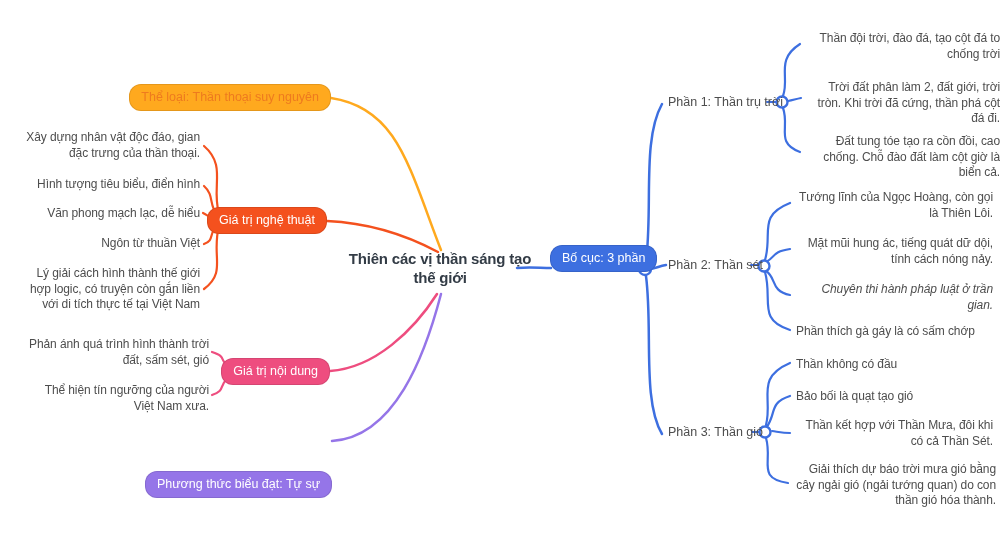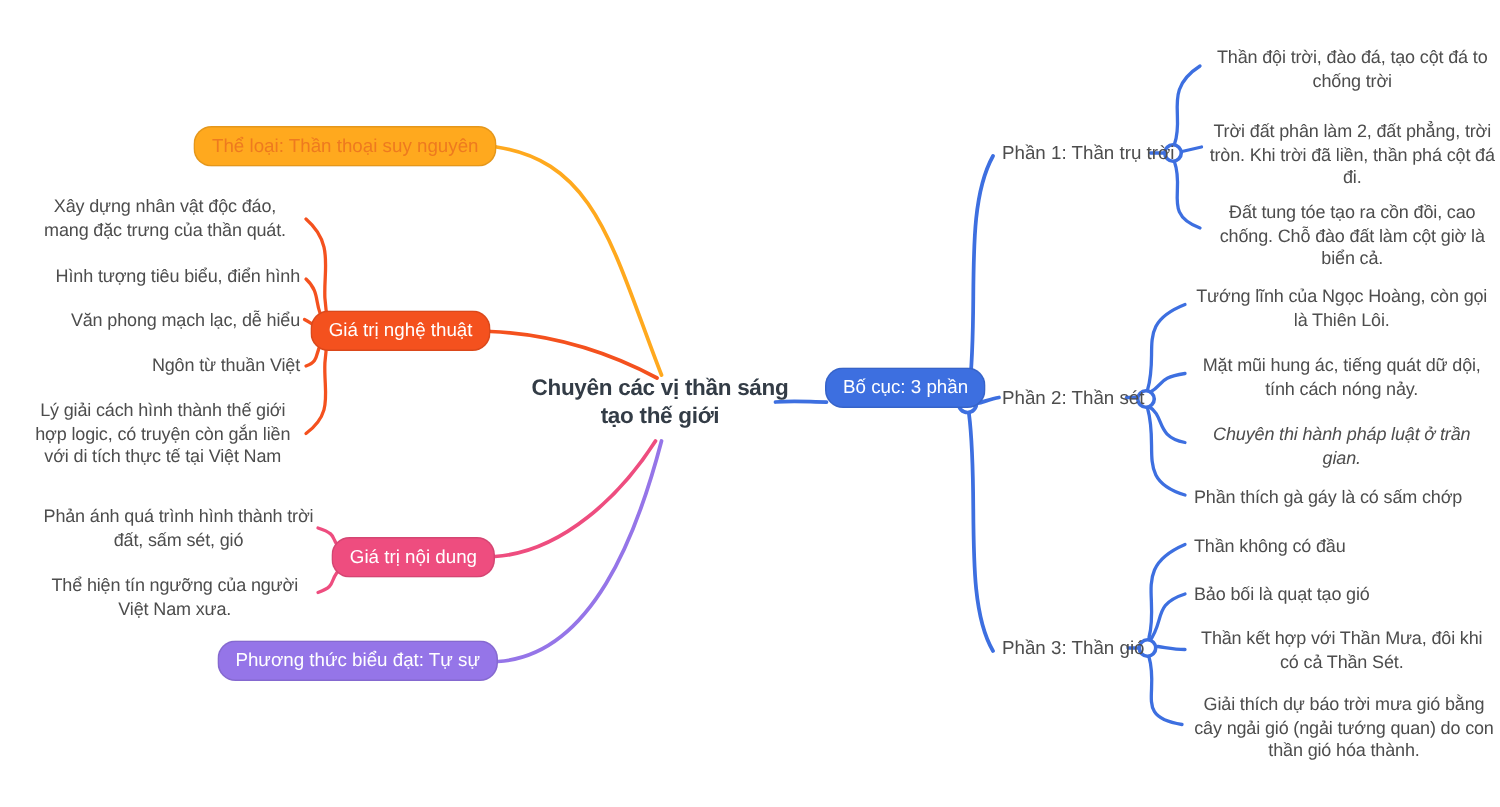--- a/index.html
+++ b/index.html
@@ -22,30 +22,30 @@
   .node{
     position:absolute;box-sizing:border-box;
     padding:5px 11px;border-radius:12px;
     font-size:12.5px;line-height:15px;white-space:nowrap;
     color:var(--c-node_text);
     border:1.5px solid rgba(0,0,0,0.10);
   }
   .node-orange{background:var(--c-orange);color:var(--c-orange_text);}
   .node-red{background:var(--c-red);}
   .node-pink{background:var(--c-pink);}
-  .node-purple{background:var(--c-purple);}
+  .node-purple{background:var(--c-purple);margin-top:44px;}
   .node-blue{background:var(--c-blue);}
   .root{
     position:absolute;left:345px;top:250px;width:190px;
     text-align:center;font-weight:bold;font-size:15px;line-height:18.5px;
     letter-spacing:-0.2px;color:var(--c-title_text);
   }
   .leaf{
     position:absolute;font-size:12px;line-height:15.5px;
-    letter-spacing:-0.1px;color:var(--c-leaf_text);text-align:center;
+    letter-spacing:-0.1px;color:var(--c-leaf_text);text-align:right;
   }
   .nowrap{white-space:nowrap;}
   .section-label{
     position:absolute;font-size:12.5px;line-height:15px;white-space:nowrap;
     color:var(--c-leaf_text);
   }
 </style>
 </head>
 <body>
 
@@ -92,43 +92,43 @@
     <path class="brace st-blue" d="M 766 438 C 773 462, 756 478, 788 483"></path>
 
     <circle class="st-red" cx="220" cy="220" r="5.5"></circle>
     <circle class="st-pink" cx="230" cy="372" r="5.5"></circle>
     <circle class="st-blue" cx="645" cy="269" r="6"></circle>
     <circle class="st-blue" cx="782" cy="102" r="5.5"></circle>
     <circle class="st-blue" cx="764" cy="266" r="5.5"></circle>
     <circle class="st-blue" cx="765" cy="432" r="5.5"></circle>
   </svg>
 
-  <div class="root">Chuyên các vị thần sáng tạo thế giới</div>
+  <div class="root">Thiên các vị thần sáng tạo thế giới</div>
 
   <div class="node node-orange" style="right:669px;top:84px;">Thể loại: Thần thoại suy nguyên</div>
   <div class="node node-red" style="right:673px;top:207px;">Giá trị nghệ thuật</div>
   <div class="node node-pink" style="right:670px;top:358px;">Giá trị nội dung</div>
   <div class="node node-purple" style="right:668px;top:427px;">Phương thức biểu đạt: Tự sự</div>
   <div class="node node-blue" style="left:550px;top:245px;">Bố cục: 3 phần</div>
 
-  <div class="leaf" style="right:800px;top:130px;width:180px;">Xây dựng nhân vật độc đáo, mang đặc trưng của thần quát.</div>
+  <div class="leaf" style="right:800px;top:130px;width:180px;">Xây dựng nhân vật độc đáo, gian đặc trưng của thần thoại.</div>
   <div class="leaf nowrap" style="right:800px;top:177px;margin-left:19px;">Hình tượng tiêu biểu, điển hình</div>
   <div class="leaf nowrap" style="right:800px;top:206px;">Văn phong mạch lạc, dễ hiểu</div>
   <div class="leaf nowrap" style="right:800px;top:236px;">Ngôn từ thuần Việt</div>
   <div class="leaf" style="right:800px;top:266px;width:183px;">Lý giải cách hình thành thế giới hợp logic, có truyện còn gắn liền với di tích thực tế tại Việt Nam</div>
 
   <div class="leaf" style="right:791px;top:337px;width:180px;">Phản ánh quá trình hình thành trời đất, sấm sét, gió</div>
   <div class="leaf" style="right:791px;top:383px;width:185px;">Thể hiện tín ngưỡng của người Việt Nam xưa.</div>
 
   <div class="section-label" style="left:668px;top:95px;">Phần 1: Thần trụ trời</div>
   <div class="section-label" style="left:668px;top:258px;">Phần 2: Thần sét</div>
   <div class="section-label" style="left:668px;top:425px;">Phần 3: Thần gió</div>
 
   <div class="leaf" style="left:803px;top:31px;width:197px;">Thần đội trời, đào đá, tạo cột đá to chống trời</div>
-  <div class="leaf" style="left:803px;top:80px;width:197px;">Trời đất phân làm 2, đất phẳng, trời tròn. Khi trời đã liền, thần phá cột đá đi.</div>
+  <div class="leaf" style="left:803px;top:80px;width:197px;">Trời đất phân làm 2, đất giới, trời tròn. Khi trời đã cứng, thần phá cột đá đi.</div>
   <div class="leaf" style="left:803px;top:134px;width:197px;">Đất tung tóe tạo ra cồn đồi, cao chống. Chỗ đào đất làm cột giờ là biển cả.</div>
 
   <div class="leaf" style="left:796px;top:190px;width:197px;">Tướng lĩnh của Ngọc Hoàng, còn gọi là Thiên Lôi.</div>
   <div class="leaf" style="left:796px;top:236px;width:197px;">Mặt mũi hung ác, tiếng quát dữ dội, tính cách nóng nảy.</div>
   <div class="leaf" style="left:796px;top:282px;width:197px;font-style:italic;">Chuyên thi hành pháp luật ở trần gian.</div>
   <div class="leaf nowrap" style="left:796px;top:324px;">Phần thích gà gáy là có sấm chớp</div>
 
   <div class="leaf nowrap" style="left:796px;top:357px;">Thần không có đầu</div>
   <div class="leaf nowrap" style="left:796px;top:389px;">Bảo bối là quạt tạo gió</div>
   <div class="leaf" style="left:796px;top:418px;width:197px;">Thần kết hợp với Thần Mưa, đôi khi có cả Thần Sét.</div>

